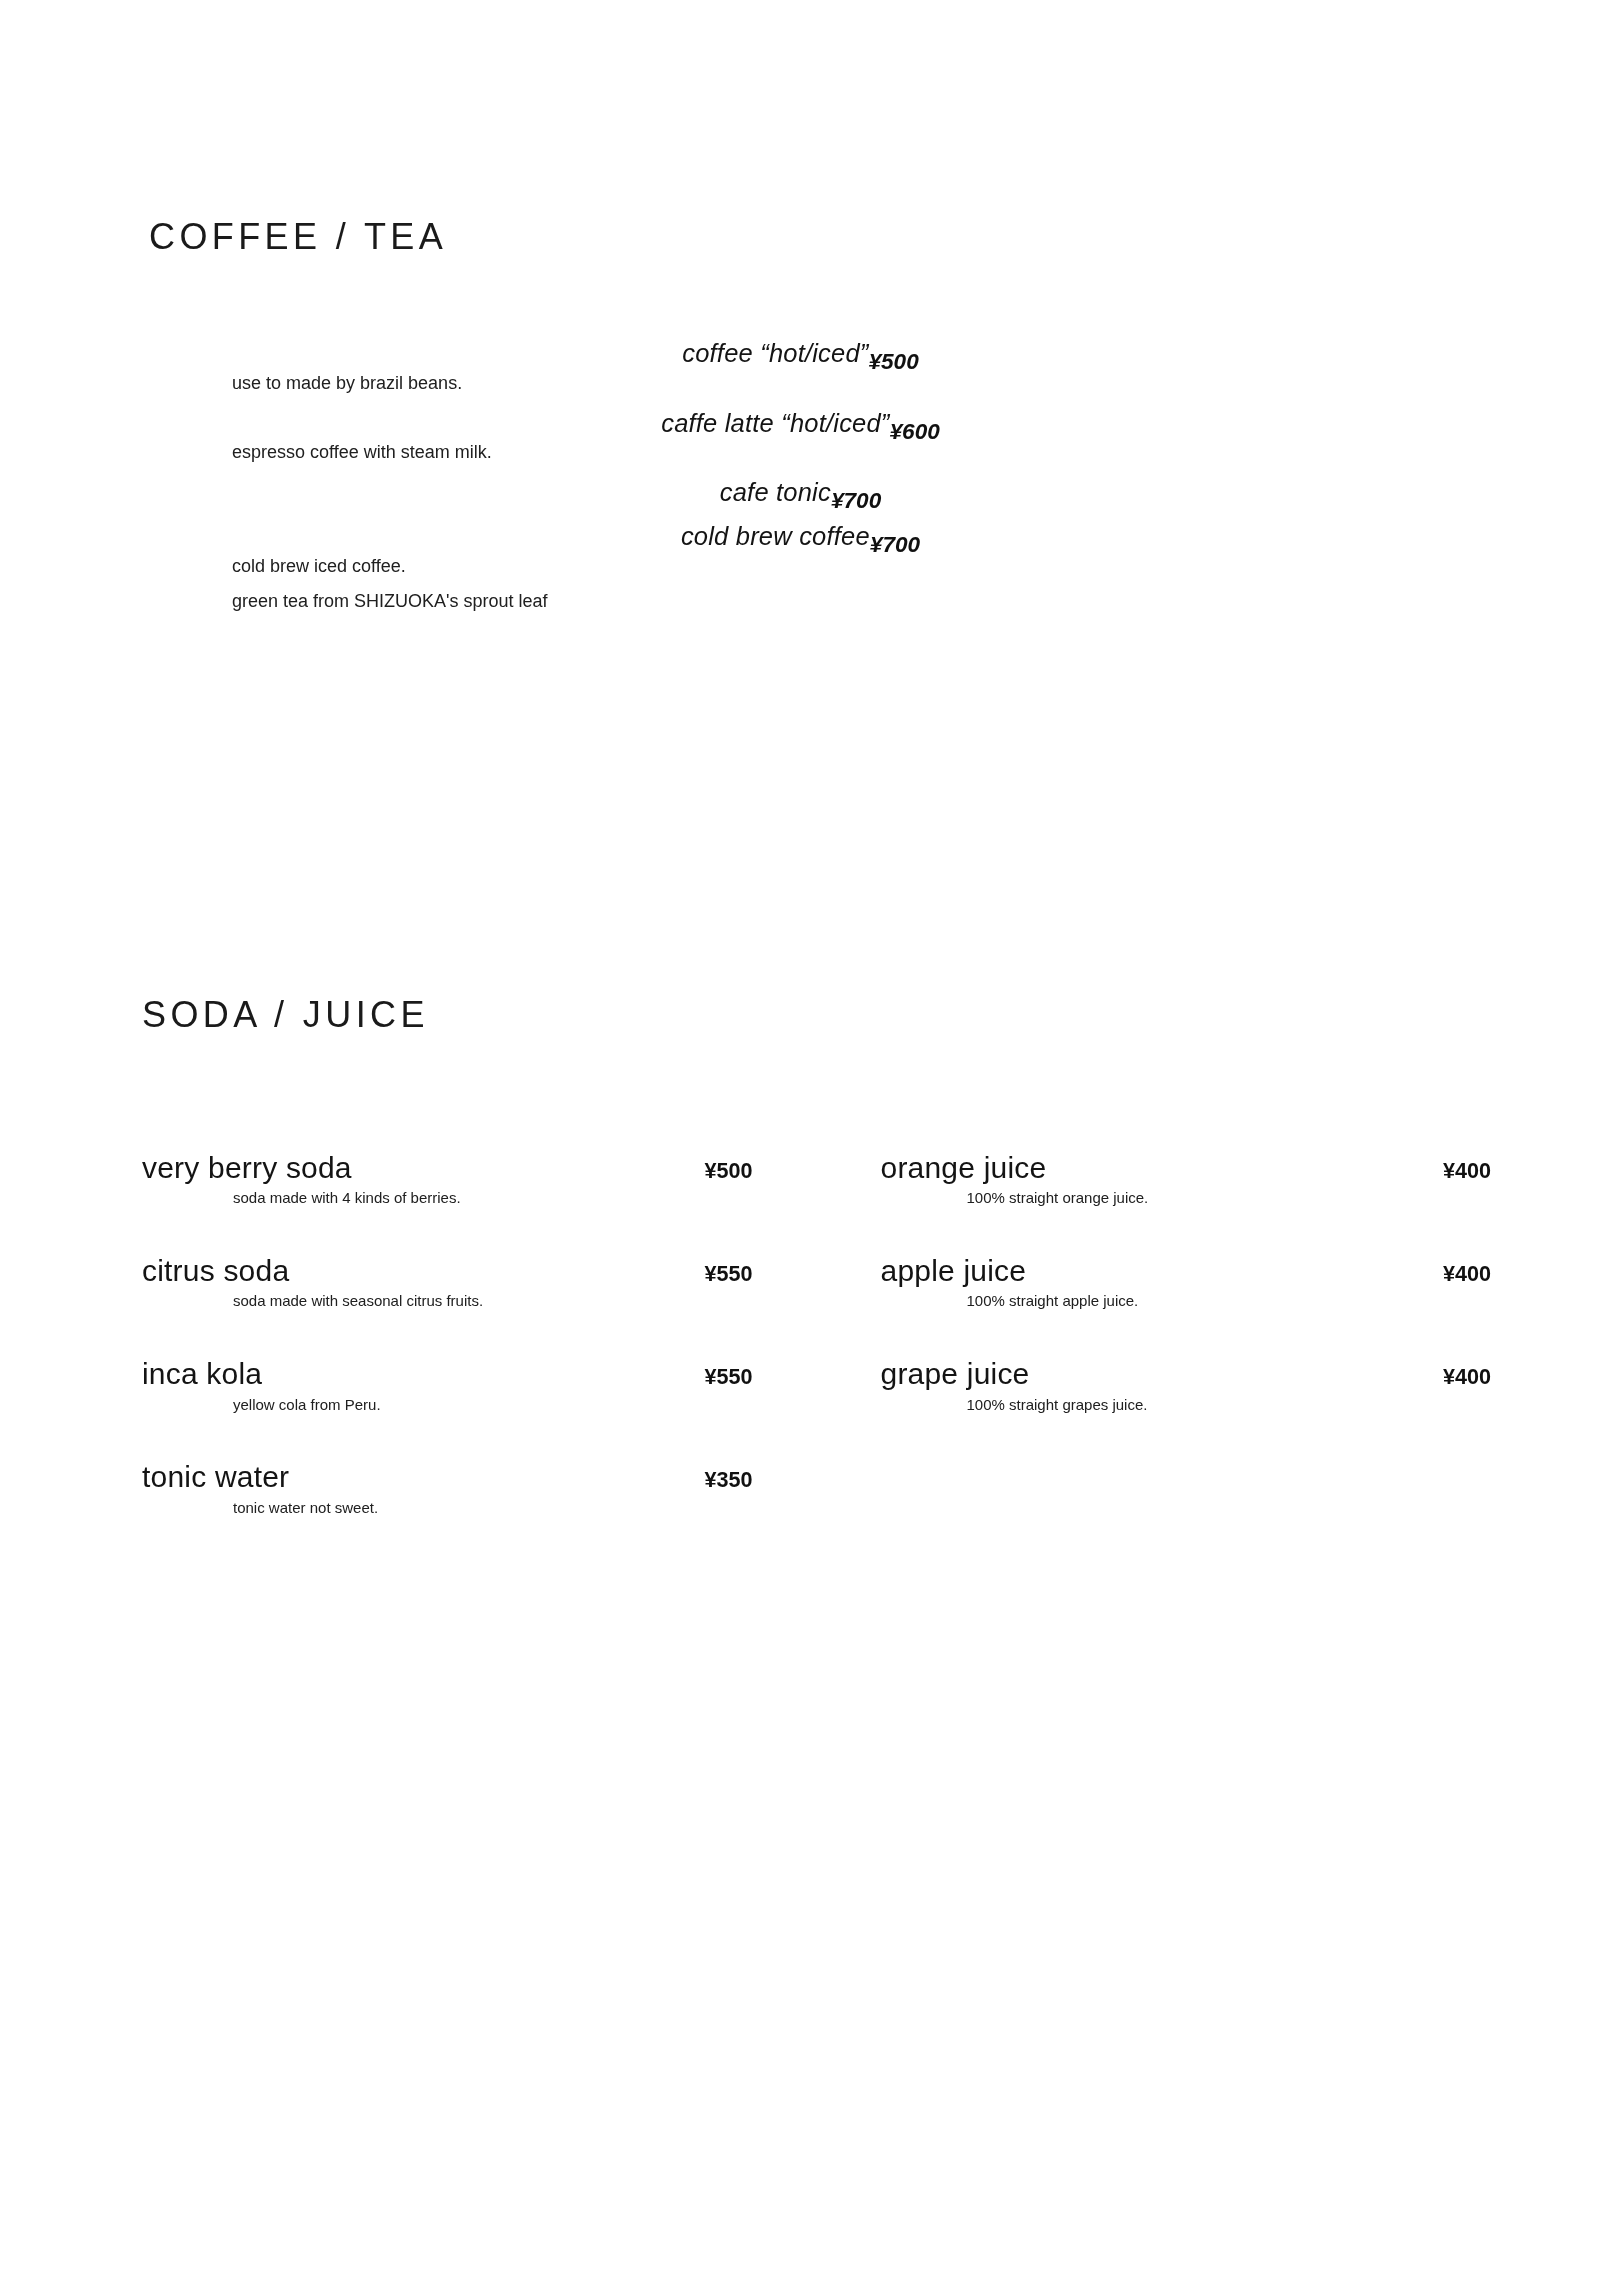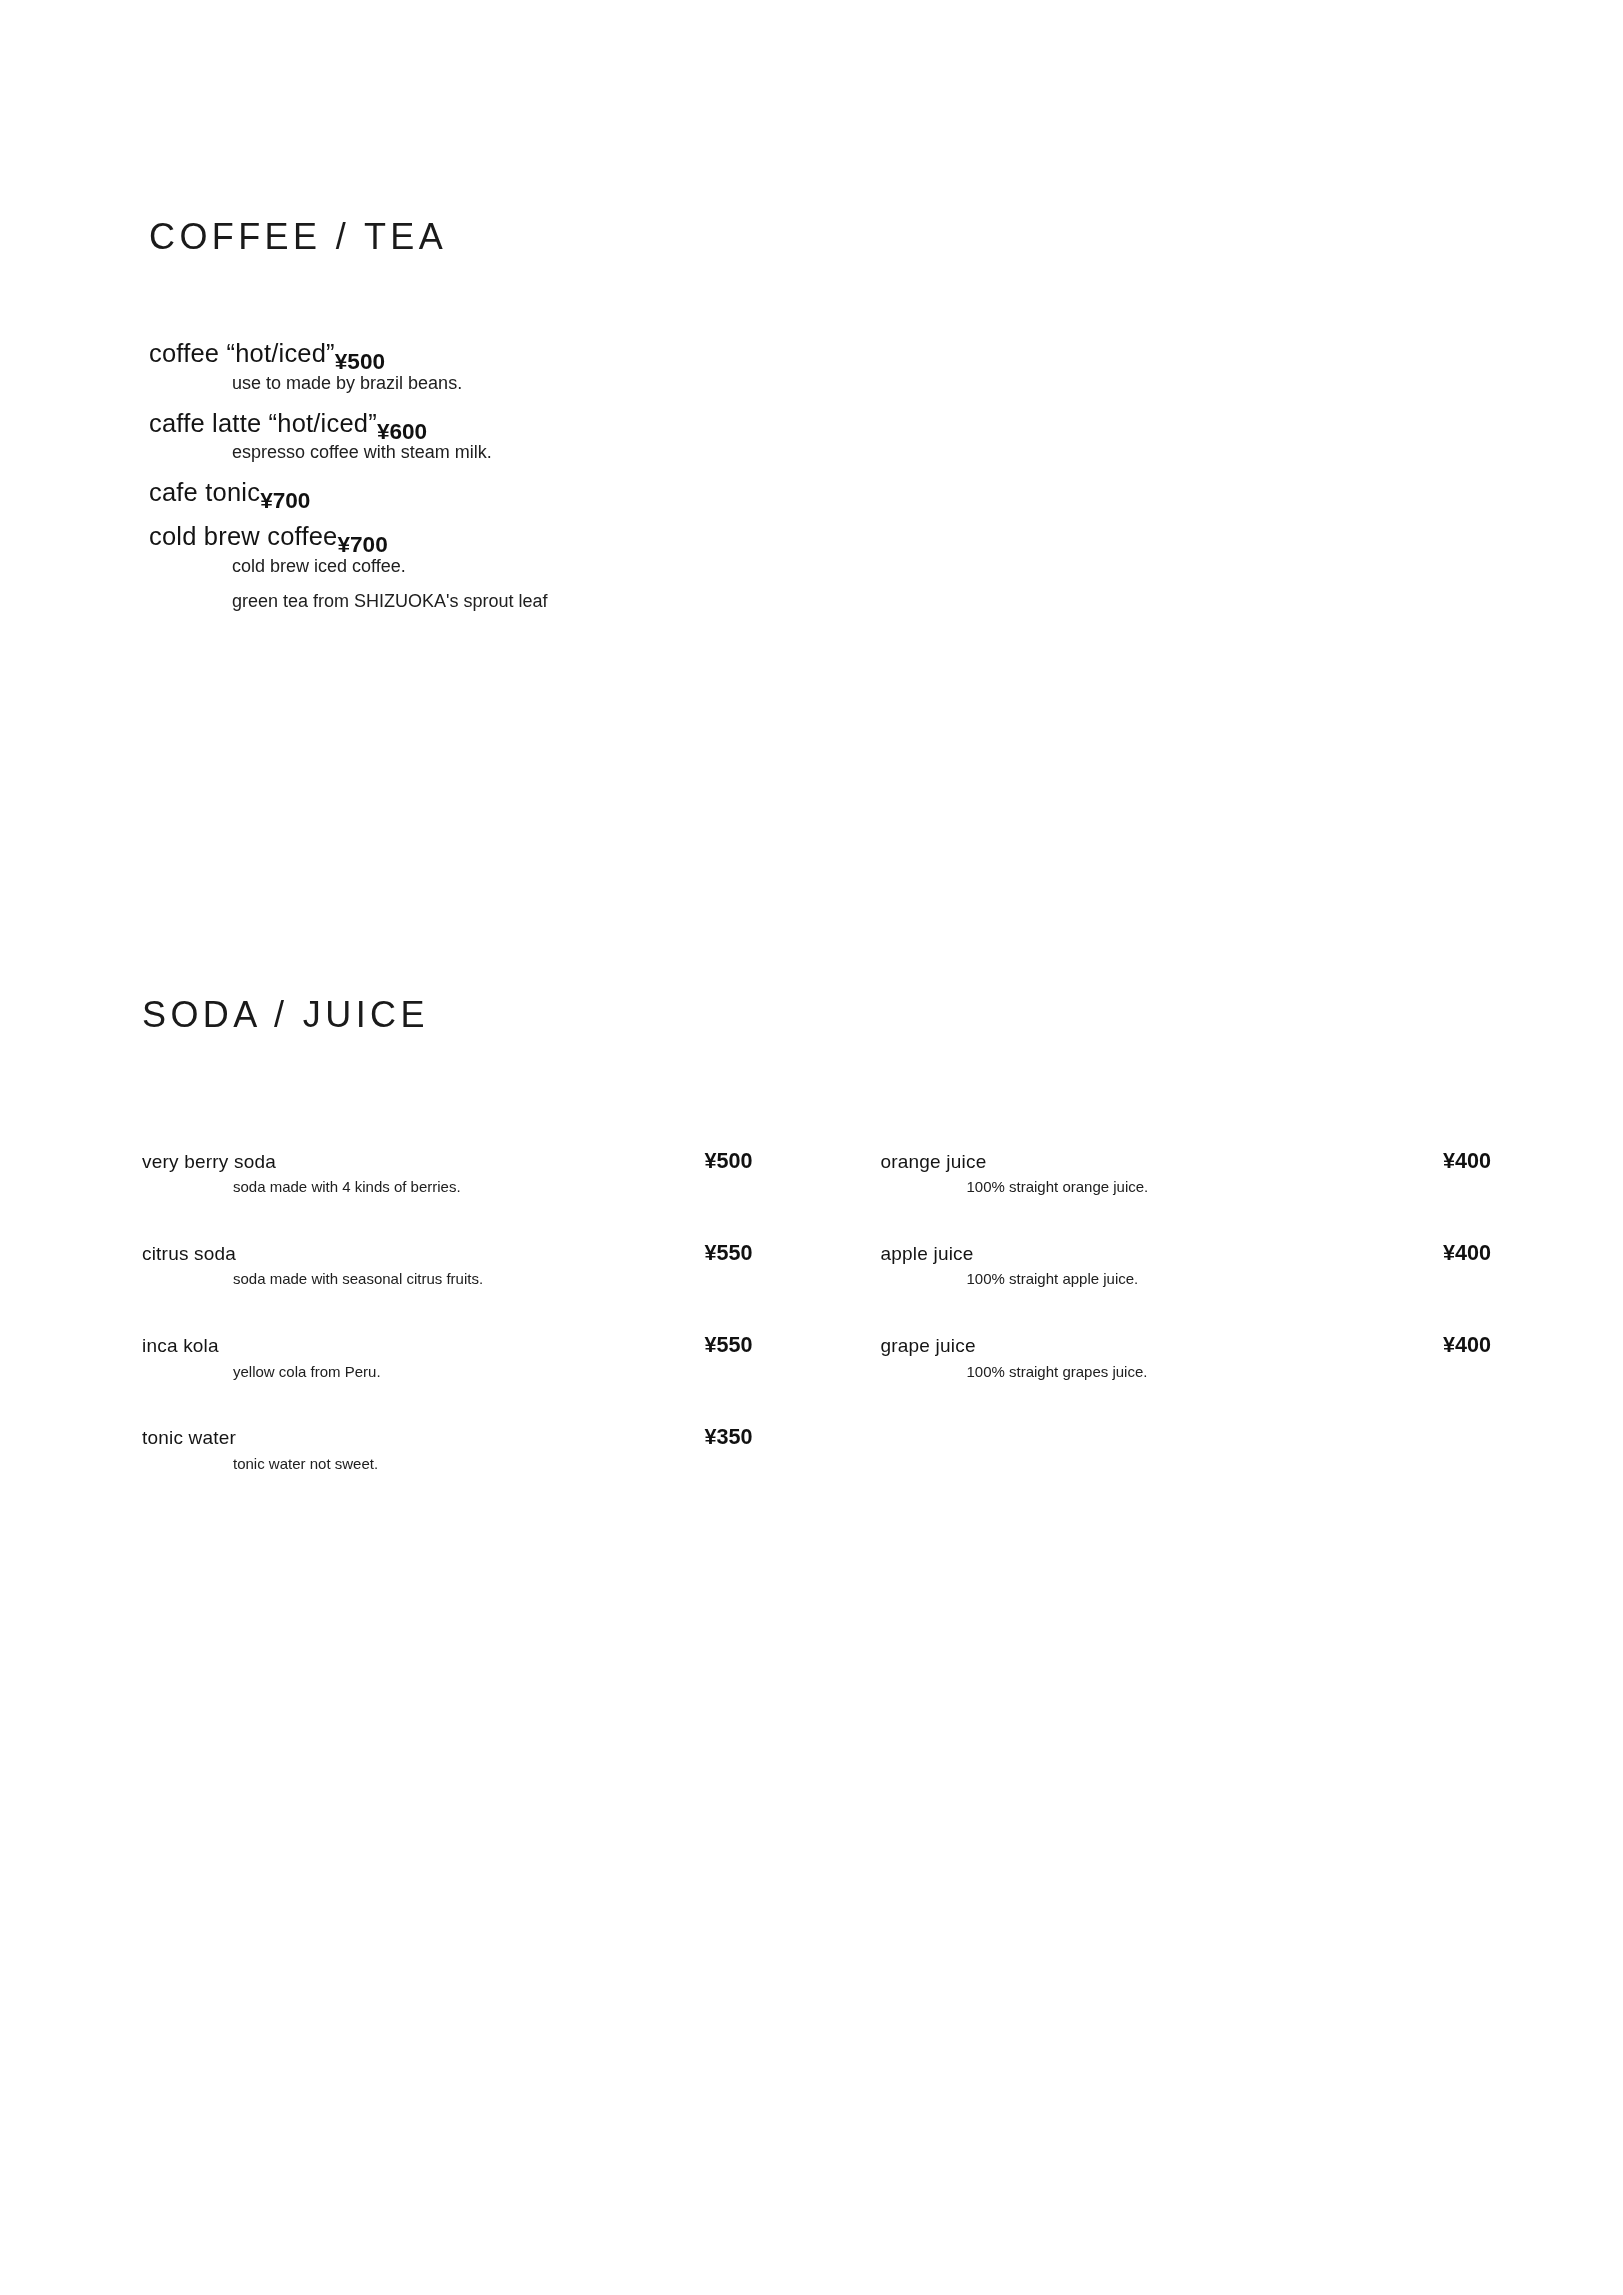--- a/index.html
+++ b/index.html
@@ -42,21 +42,22 @@
     margin-top: 81px;
     width: 1303px;
   }
   .coffee-row {
     position: relative;
     margin-bottom: 14.7px;
   }
   .coffee-row .item-line {
     display: flex;
     align-items: baseline;
-    justify-content: flex-start;
+    justify-content: center;
+    font-style: italic;
   }
   .item-name {
     font-size: 25.5px;
     font-weight: 400;
     letter-spacing: 0.2px;
     color: #141414;
     white-space: pre;
   }
   .item-price {
     font-size: 22.6px;
@@ -96,21 +97,21 @@
   }
   .soda-row {
     margin-bottom: 15.7px;
   }
   .soda-row .item-line {
     display: flex;
     align-items: baseline;
     justify-content: space-between;
   }
   .soda-row .item-name {
-    font-size: 19px;
+    font-size: 30px;
     margin-top: 32px;
   }
   .soda-row .item-price {
     font-size: 21.6px;
     font-weight: 700;
   }
   .soda-row .item-desc {
     font-size: 15px;
     margin-left: 91px;
     margin-top: 4.4px;

